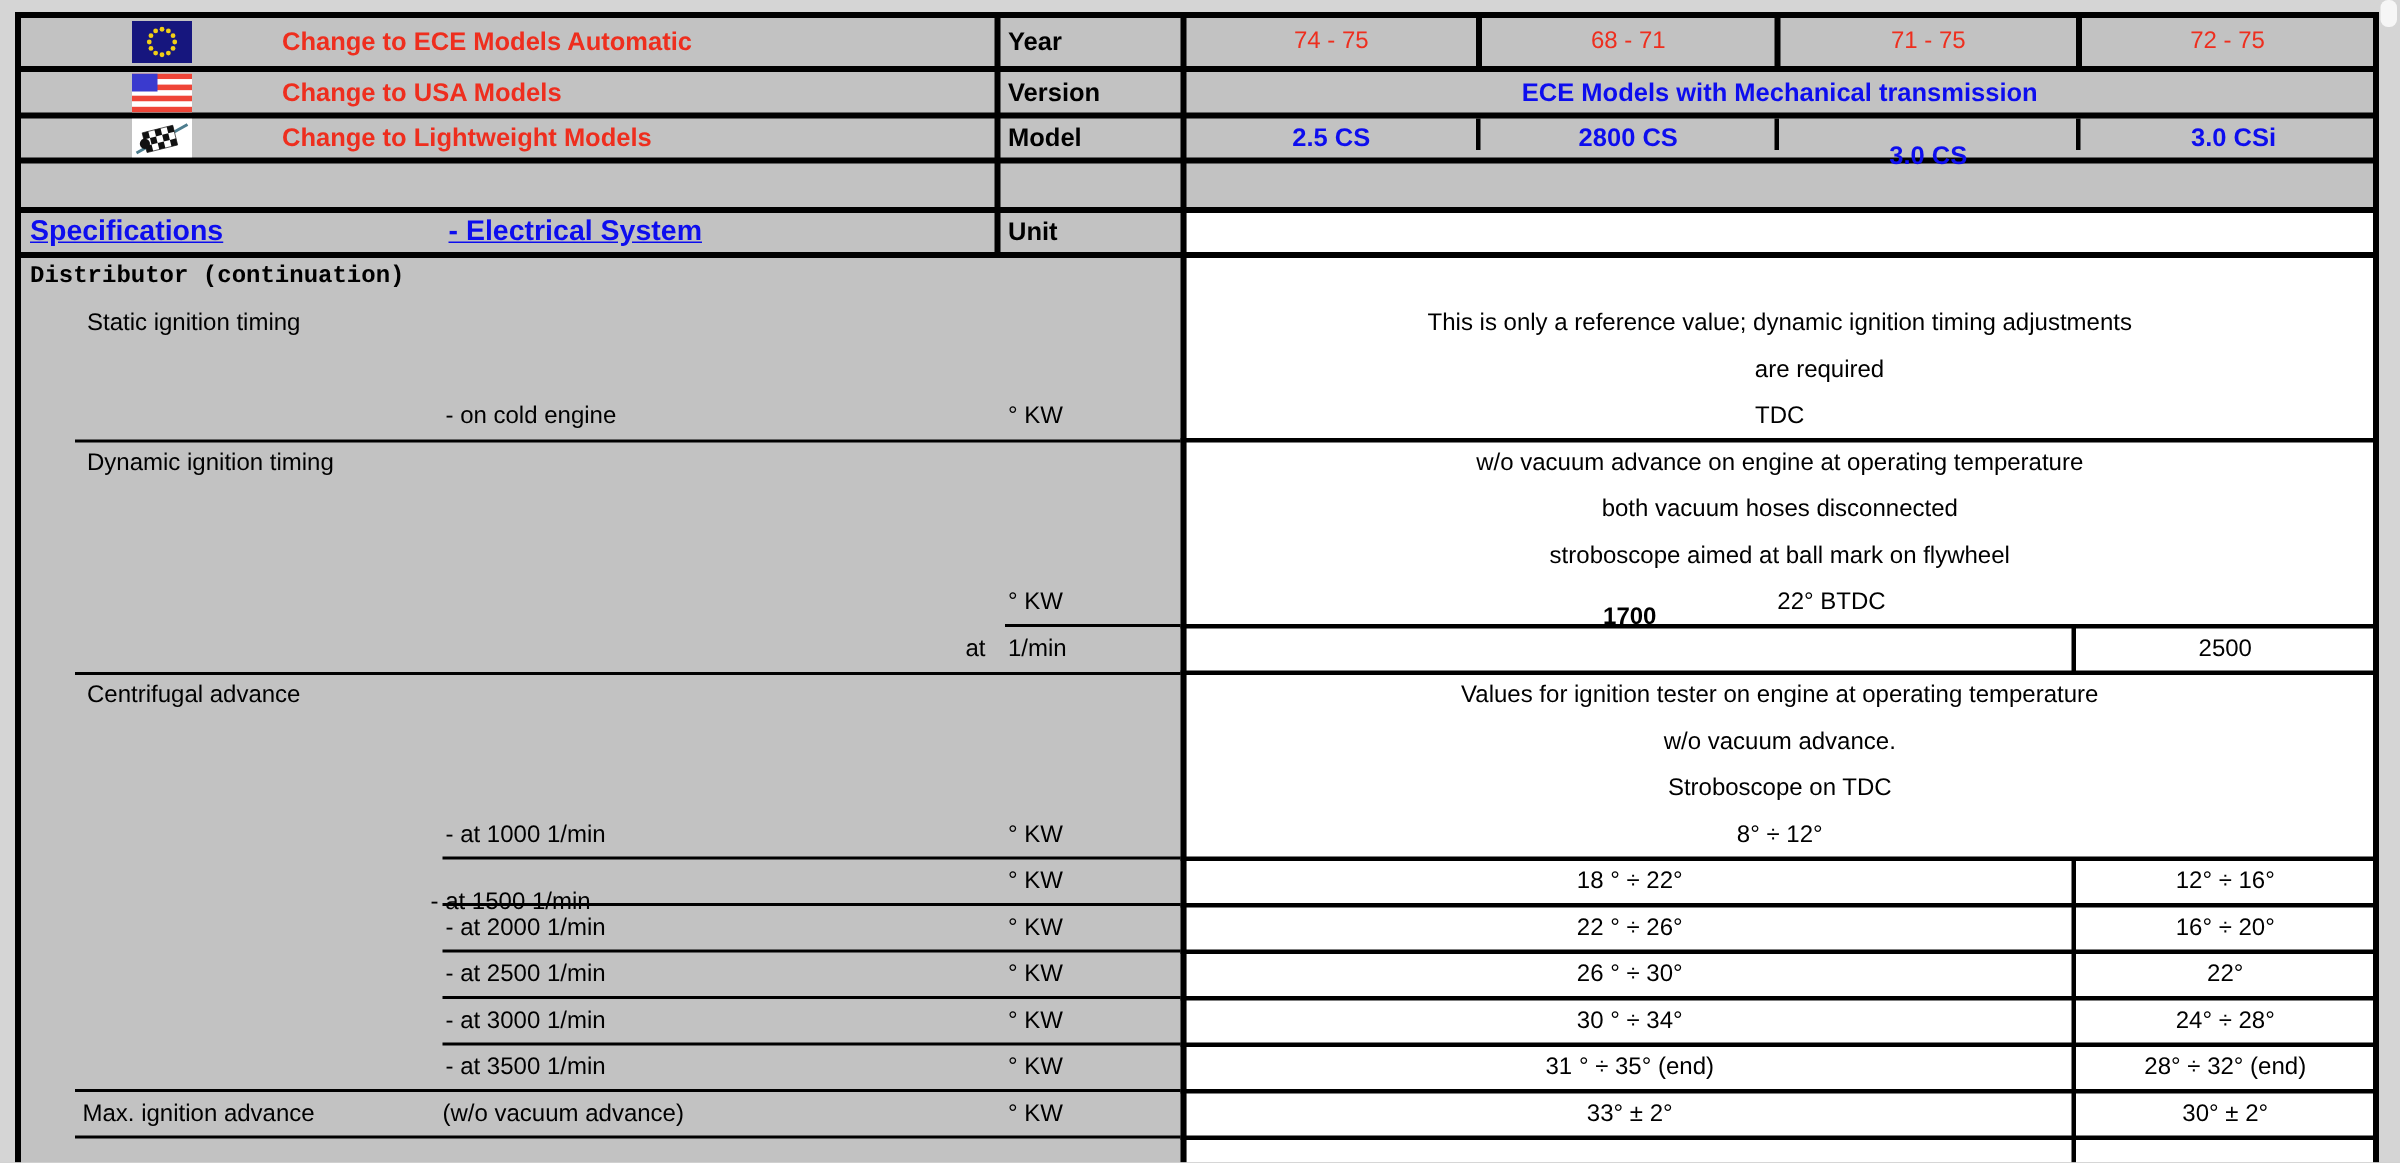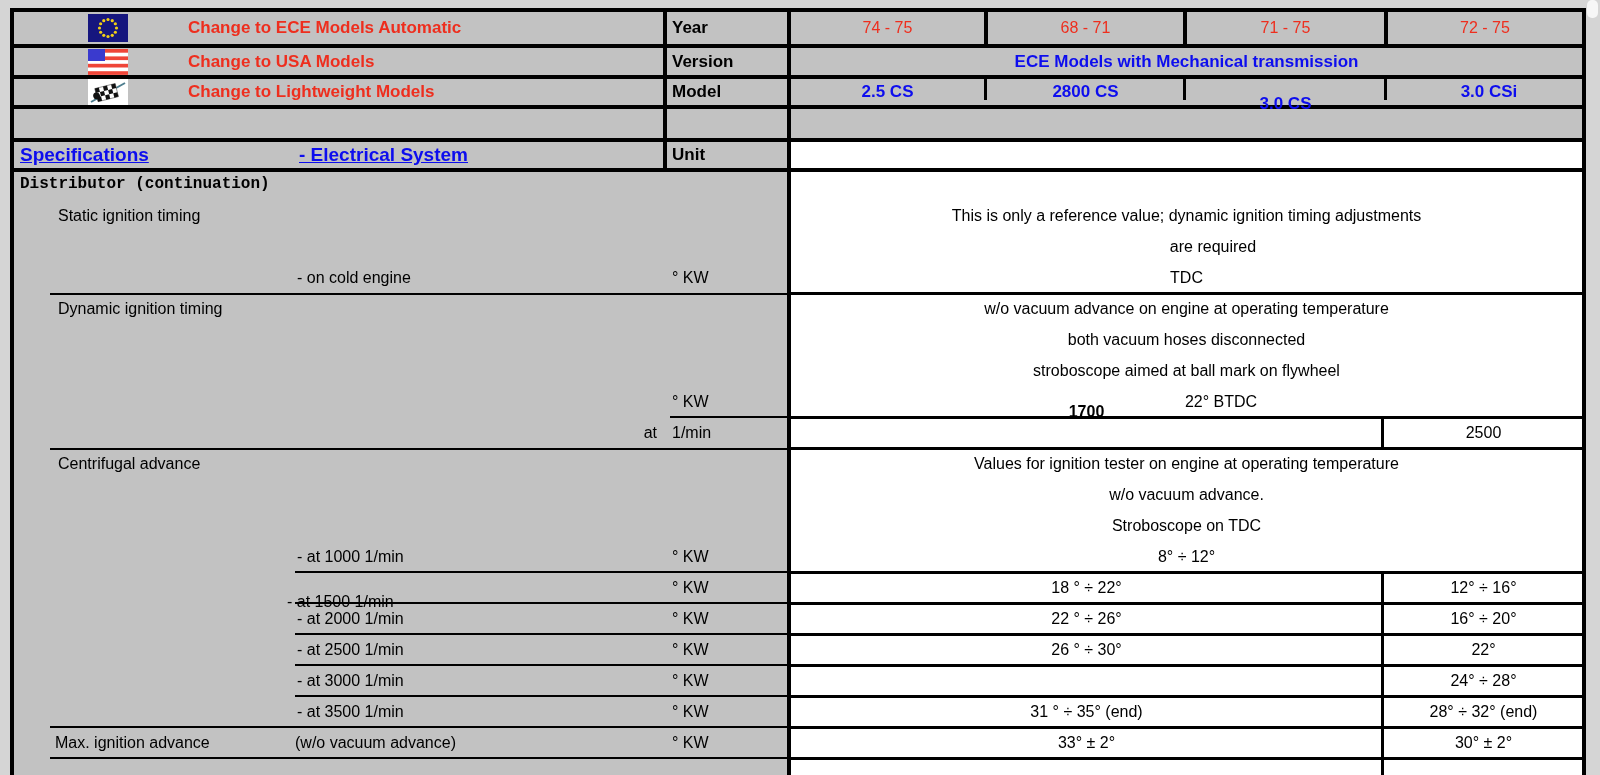--- a/index.html
+++ b/index.html
@@ -185,20 +185,21 @@
   <div class="t c lh31" style="left:791px;top:603px;width:591px;">22 ° ÷ 26°</div>
   <div class="t c lh31" style="left:1385px;top:603px;width:197px;">16° ÷ 20°</div>
 
   <div class="t lh31" style="left:297px;top:634px;">- at 2500 1/min</div>
   <div class="t lh31" style="left:672px;top:634px;">° KW</div>
   <div class="t c lh31" style="left:791px;top:634px;width:591px;">26 ° ÷ 30°</div>
   <div class="t c lh31" style="left:1385px;top:634px;width:197px;">22°</div>
 
   <div class="t lh31" style="left:297px;top:665px;">- at 3000 1/min</div>
   <div class="t lh31" style="left:672px;top:665px;">° KW</div>
+  <div class="t c lh31" style="left:791px;top:665px;width:591px;">30 ° ÷ 34°</div>
   <div class="t c lh31" style="left:1385px;top:665px;width:197px;">24° ÷ 28°</div>
 
   <div class="t lh31" style="left:297px;top:696px;">- at 3500 1/min</div>
   <div class="t lh31" style="left:672px;top:696px;">° KW</div>
   <div class="t c lh31" style="left:791px;top:696px;width:591px;">31 ° ÷ 35° (end)</div>
   <div class="t c lh31" style="left:1385px;top:696px;width:197px;">28° ÷ 32° (end)</div>
 
   <div class="t lh31" style="left:55px;top:727px;">Max. ignition advance</div>
   <div class="t lh31" style="left:295px;top:727px;">(w/o vacuum advance)</div>
   <div class="t lh31" style="left:672px;top:727px;">° KW</div>

